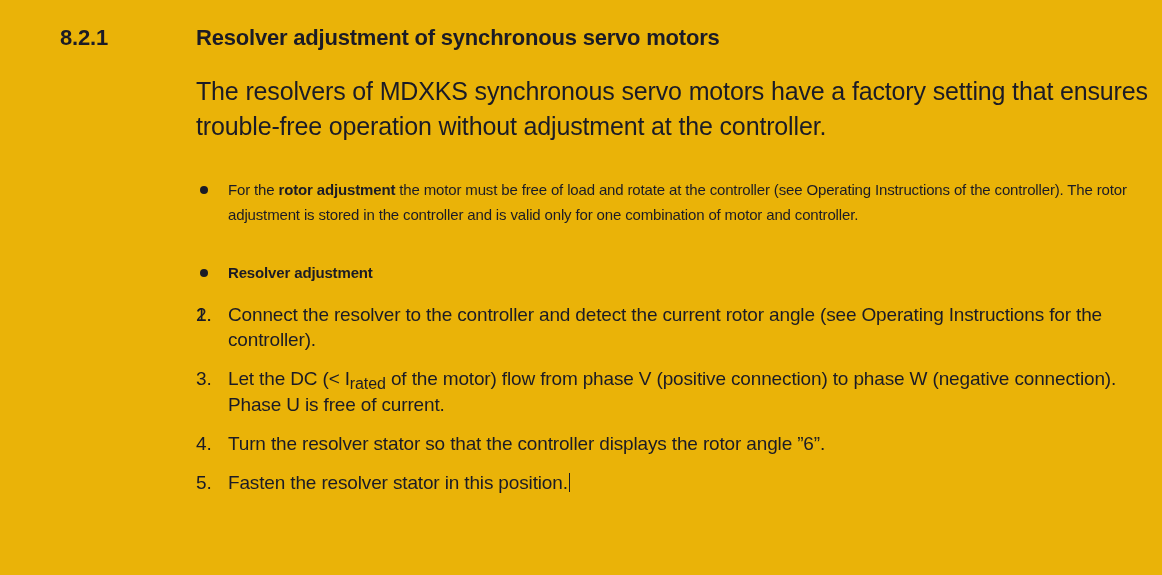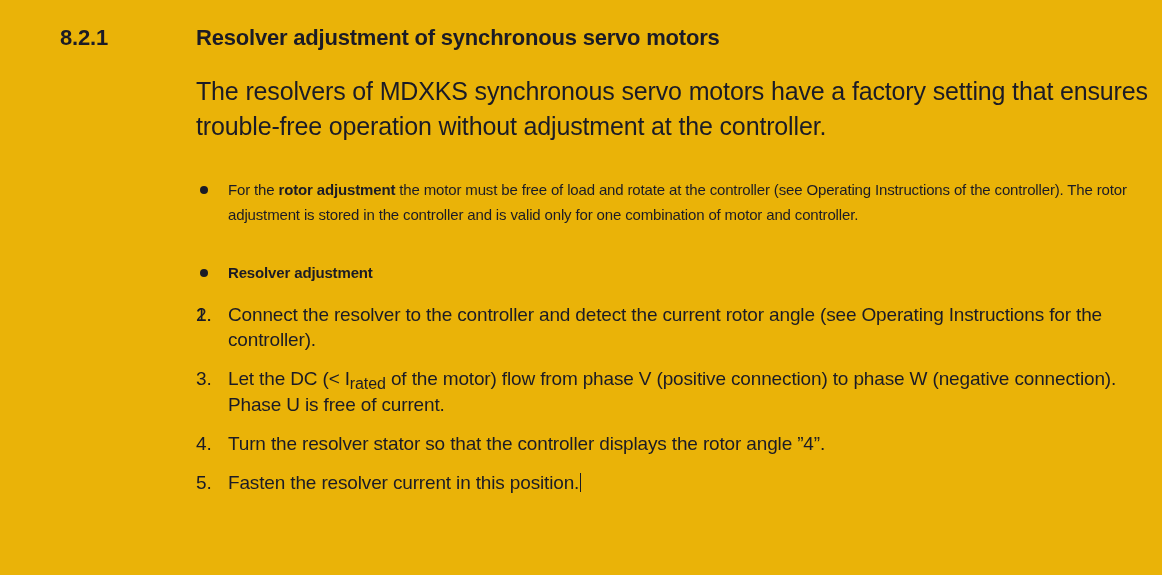--- a/index.html
+++ b/index.html
@@ -173,25 +173,25 @@
         <span>Connect the resolver to the controller and detect the current rotor angle (see Operating Instructions for the controller).</span>
       </li>
 
       <li class="num-item">
         <span class="num-marker">3.</span>
         <span>Let the DC (&lt; I</span><sub class="sub-rated">rated</sub><span> of the motor) flow from phase V (positive connection) to phase W (negative connection). Phase U is free of current.</span>
       </li>
 
       <li class="num-item">
         <span class="num-marker">4.</span>
-        <span>Turn the resolver stator so that the controller displays the rotor angle ”4”.</span>
+        <span>Turn the resolver stator so that the controller displays the rotor angle ”6”.</span>
       </li>
 
       <li class="num-item">
         <span class="num-marker">5.</span>
-        <span>Fasten the resolver current in this position.</span><span class="caret"></span>
+        <span>Fasten the resolver stator in this position.</span><span class="caret"></span>
       </li>
 
     </ol>
 
   </div>
 
 </div>
 
 </body></html>

